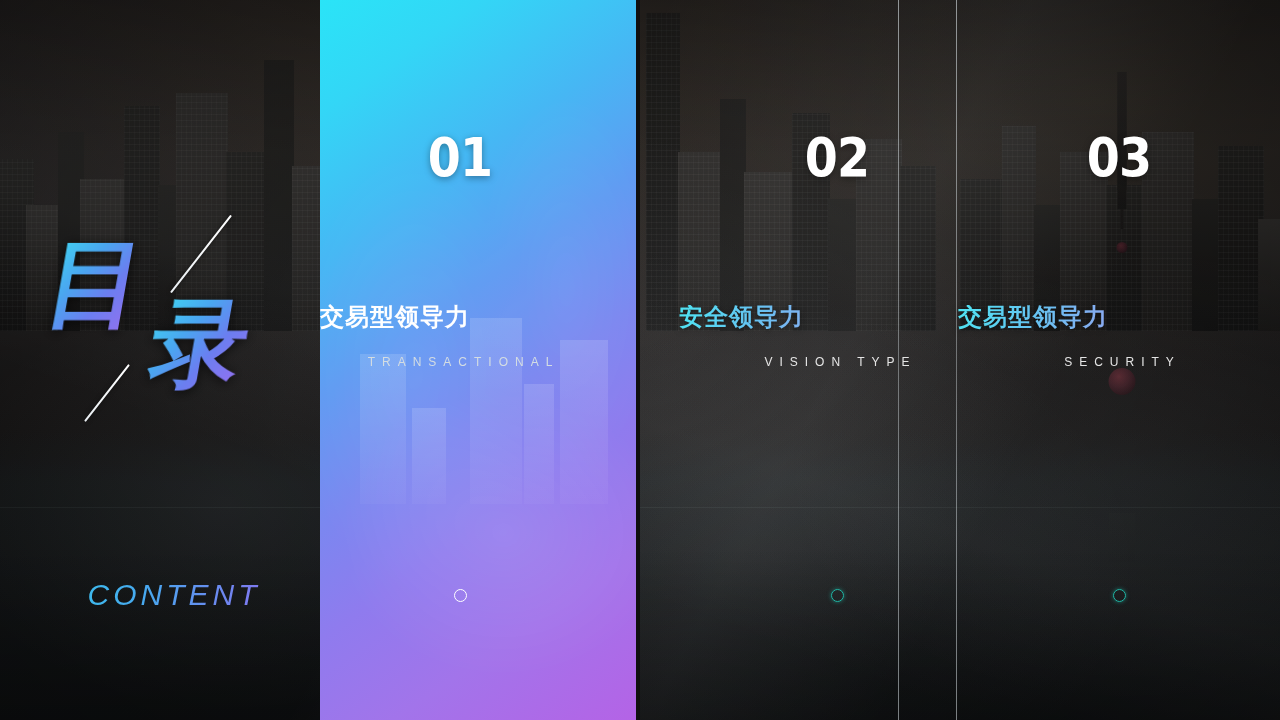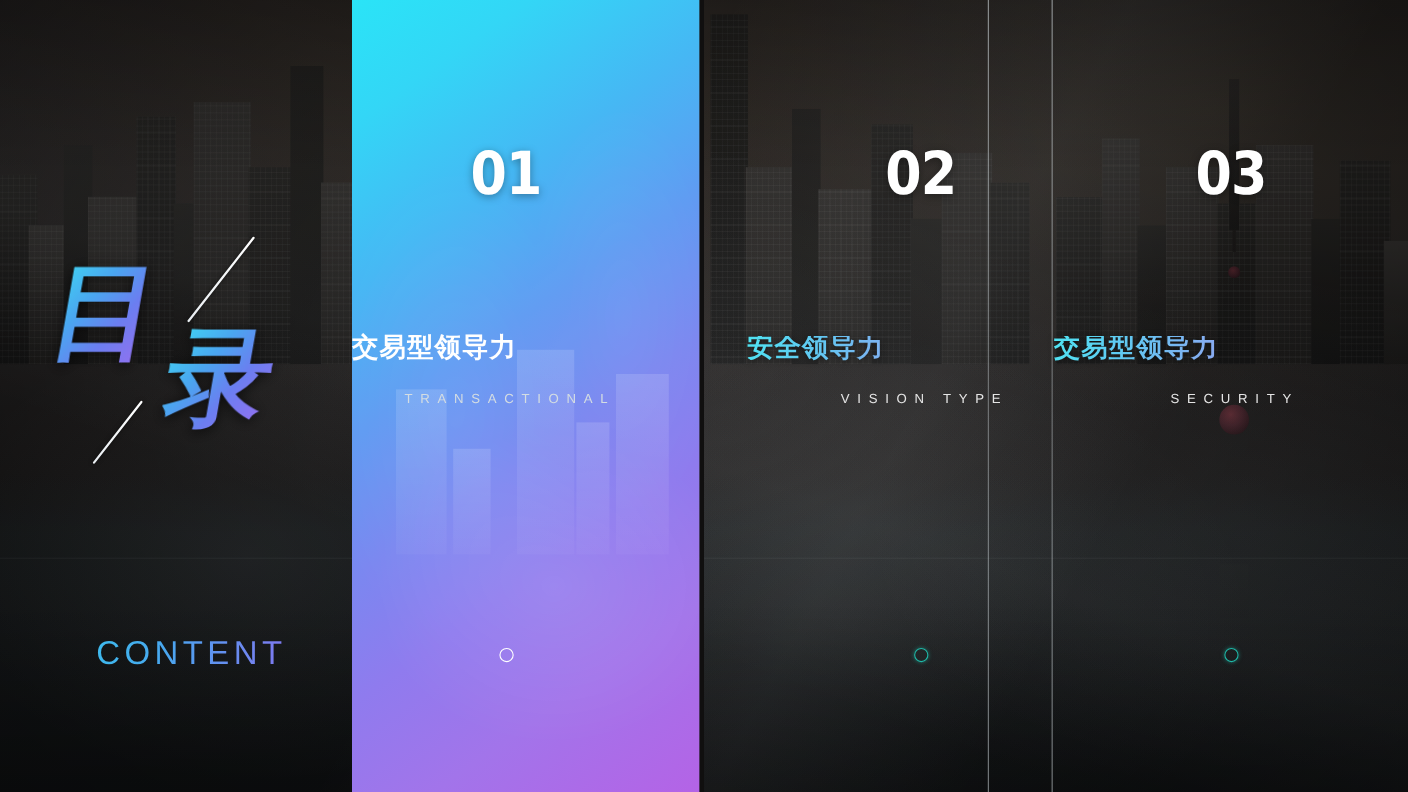--- a/index.html
+++ b/index.html
@@ -154,21 +154,21 @@
 
   #content-word {
     position:absolute; left:0; top:578px; width:348px;
     text-align:center;
     font-size:30px;
     letter-spacing:4px;
     font-weight:400;
     background:linear-gradient(100deg,#2fd4ea 0%,#48a8ef 42%,#7b7cf0 72%,#a濃 100%);
     background:linear-gradient(100deg,#2fd4ea 0%,#48a8ef 42%,#7b7cf0 72%,#a96ef0 100%);
     -webkit-background-clip:text; background-clip:text;
-    color:transparent; -webkit-text-fill-color:transparent;
+    color:transparent;font-style:italic; -webkit-text-fill-color:transparent;
   }
 
   
   .col { position:absolute; top:0; height:720px; }
   #col1 { left:320px; width:280px; }
   #col2 { left:640px; width:316px;margin-left:39px; }
   #col3 { left:958px; width:322px; }
 
   .col-num {
     position:absolute; left:0; right:0; top:131px;

